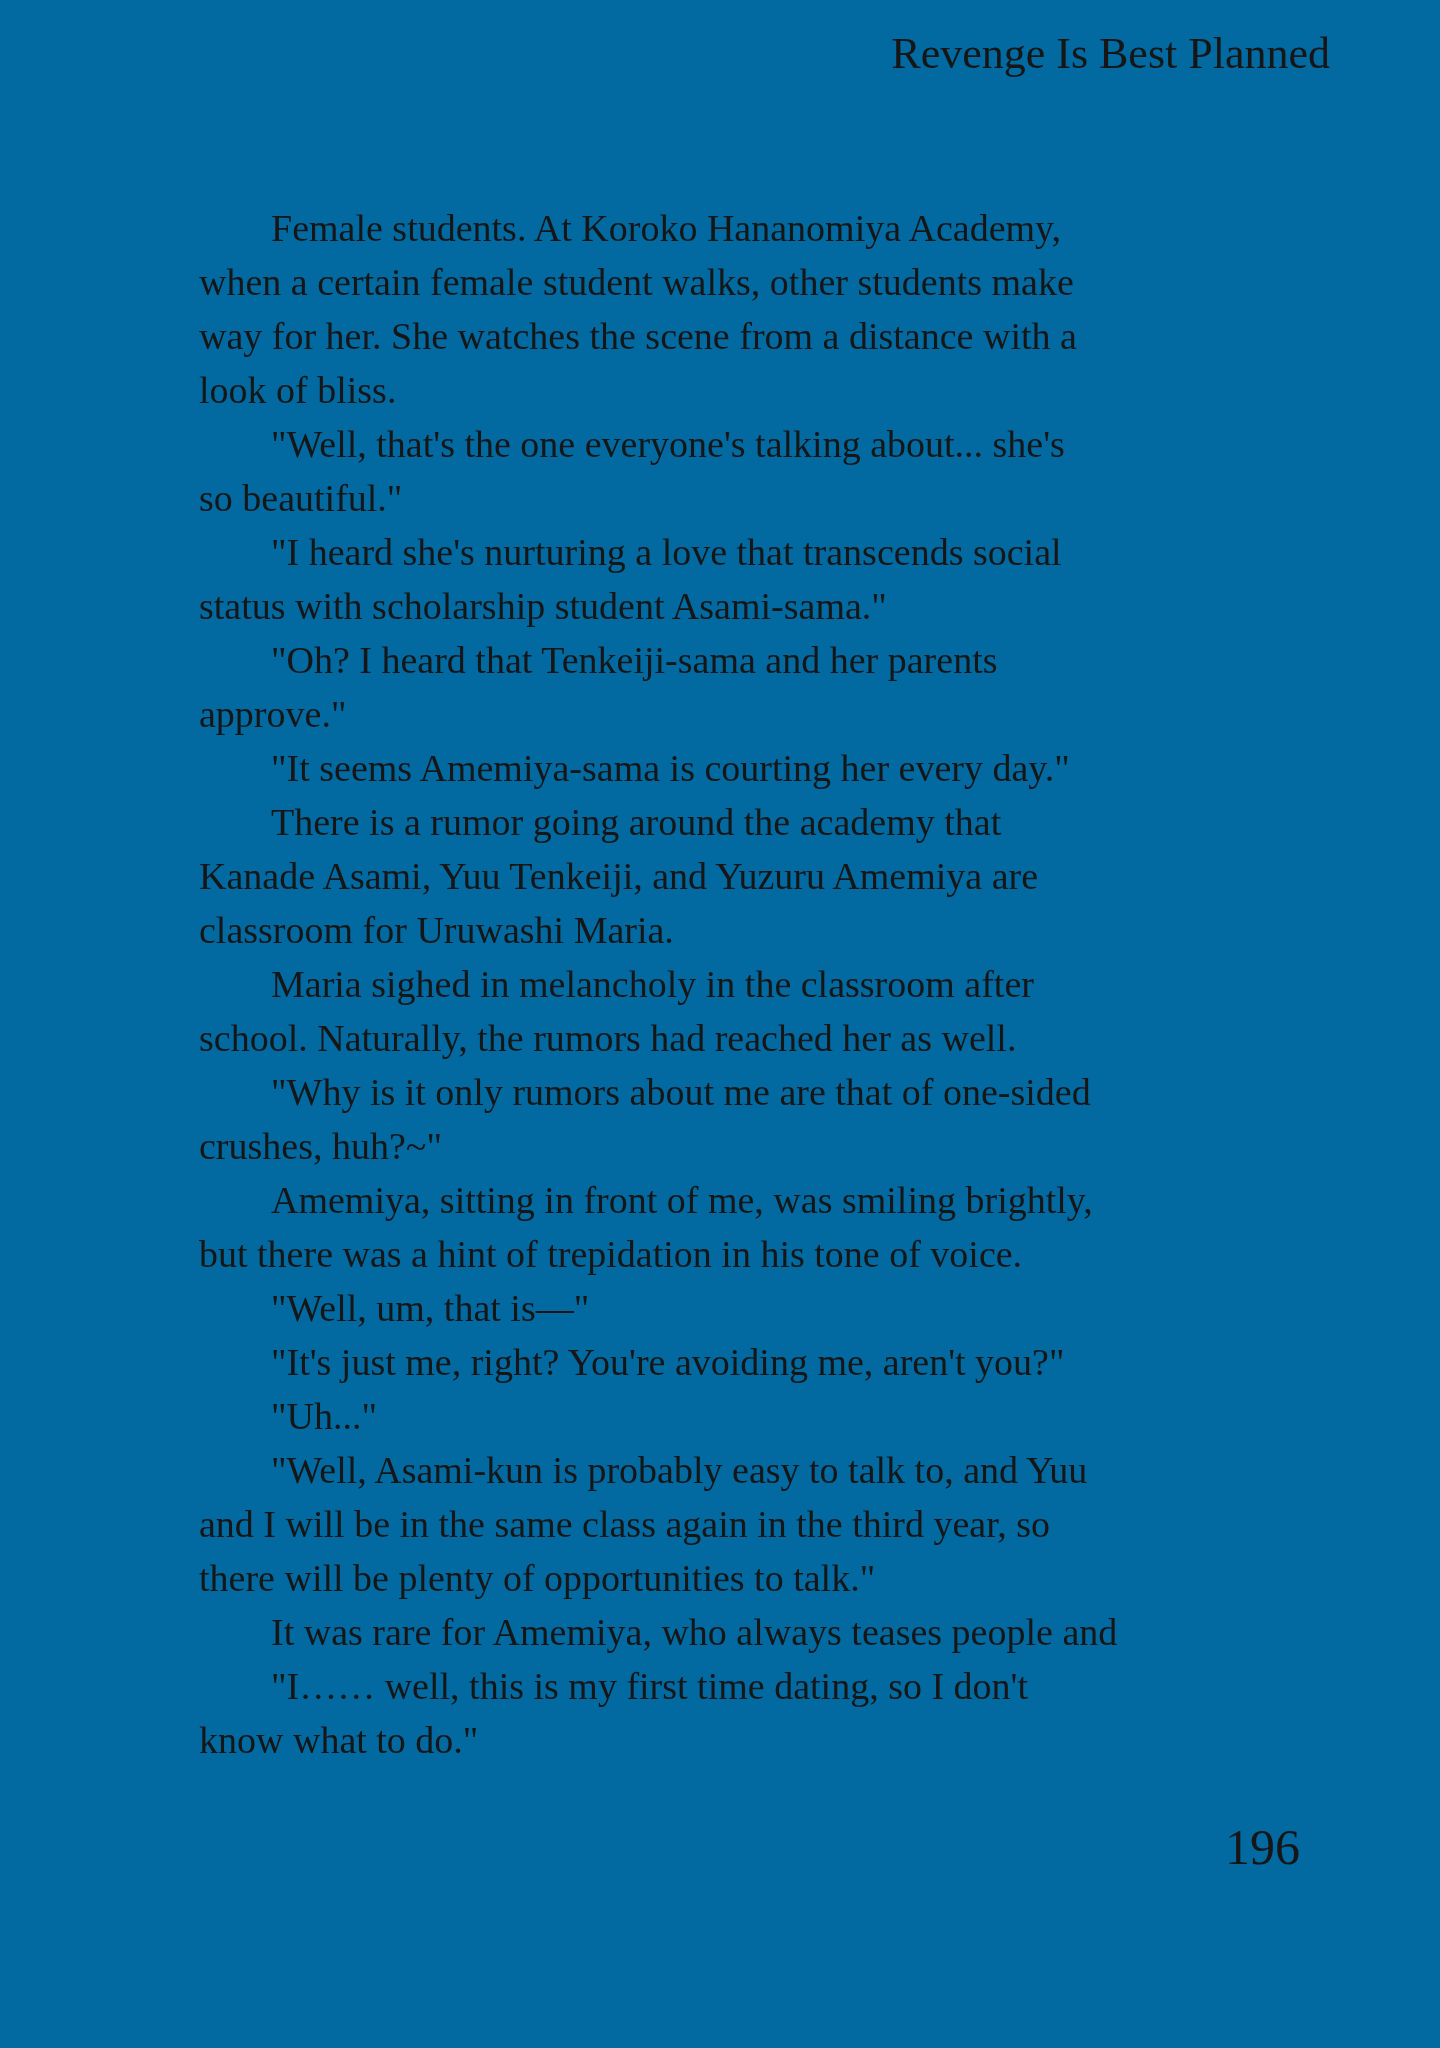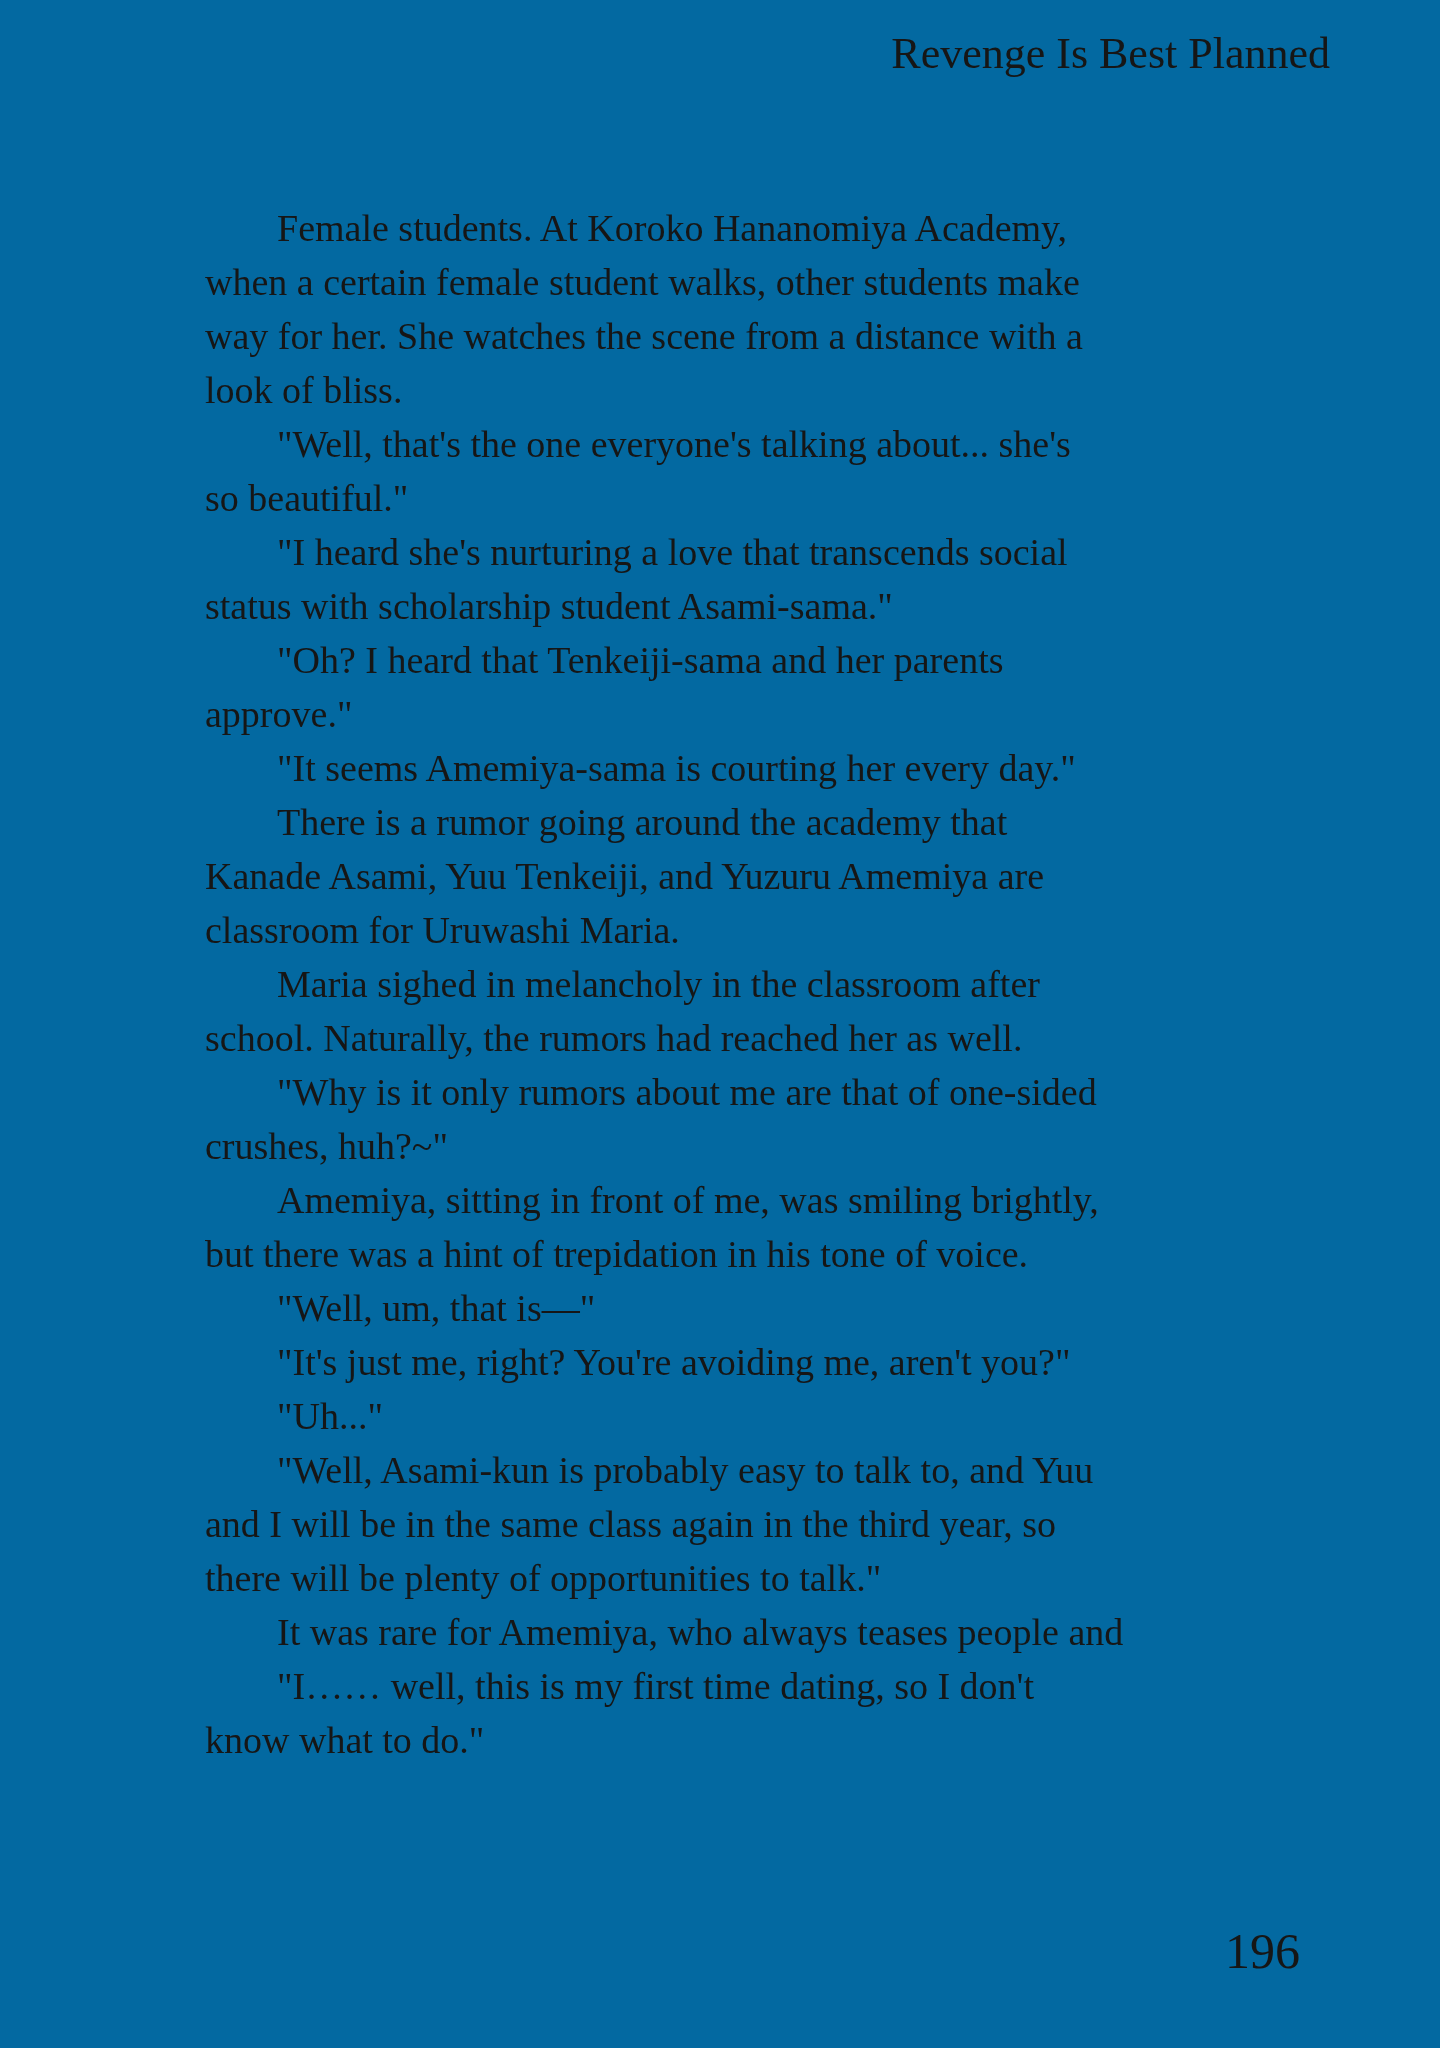--- a/index.html
+++ b/index.html
@@ -21,34 +21,34 @@
     top: 30px;
     right: 110px;
     font-size: 44px;
     line-height: 1.1;
     white-space: pre;
     color: #161616;
   }
   .body-text {
     position: absolute;
     top: 201px;
-    left: 205px;
+    left: 199px;
     width: 1070px;
     font-size: 38px;
     line-height: 54px;
   }
   .line {
     white-space: pre;
   }
   .line.first {
     text-indent: 72px;
   }
   .page-number {
     position: absolute;
-    top: 1924px;
+    top: 1820px;
     right: 140px;
     font-size: 50px;
     line-height: 1.1;
     color: #161616;
   }
 </style>
 </head>
 <body>
 
 <div class="page">

